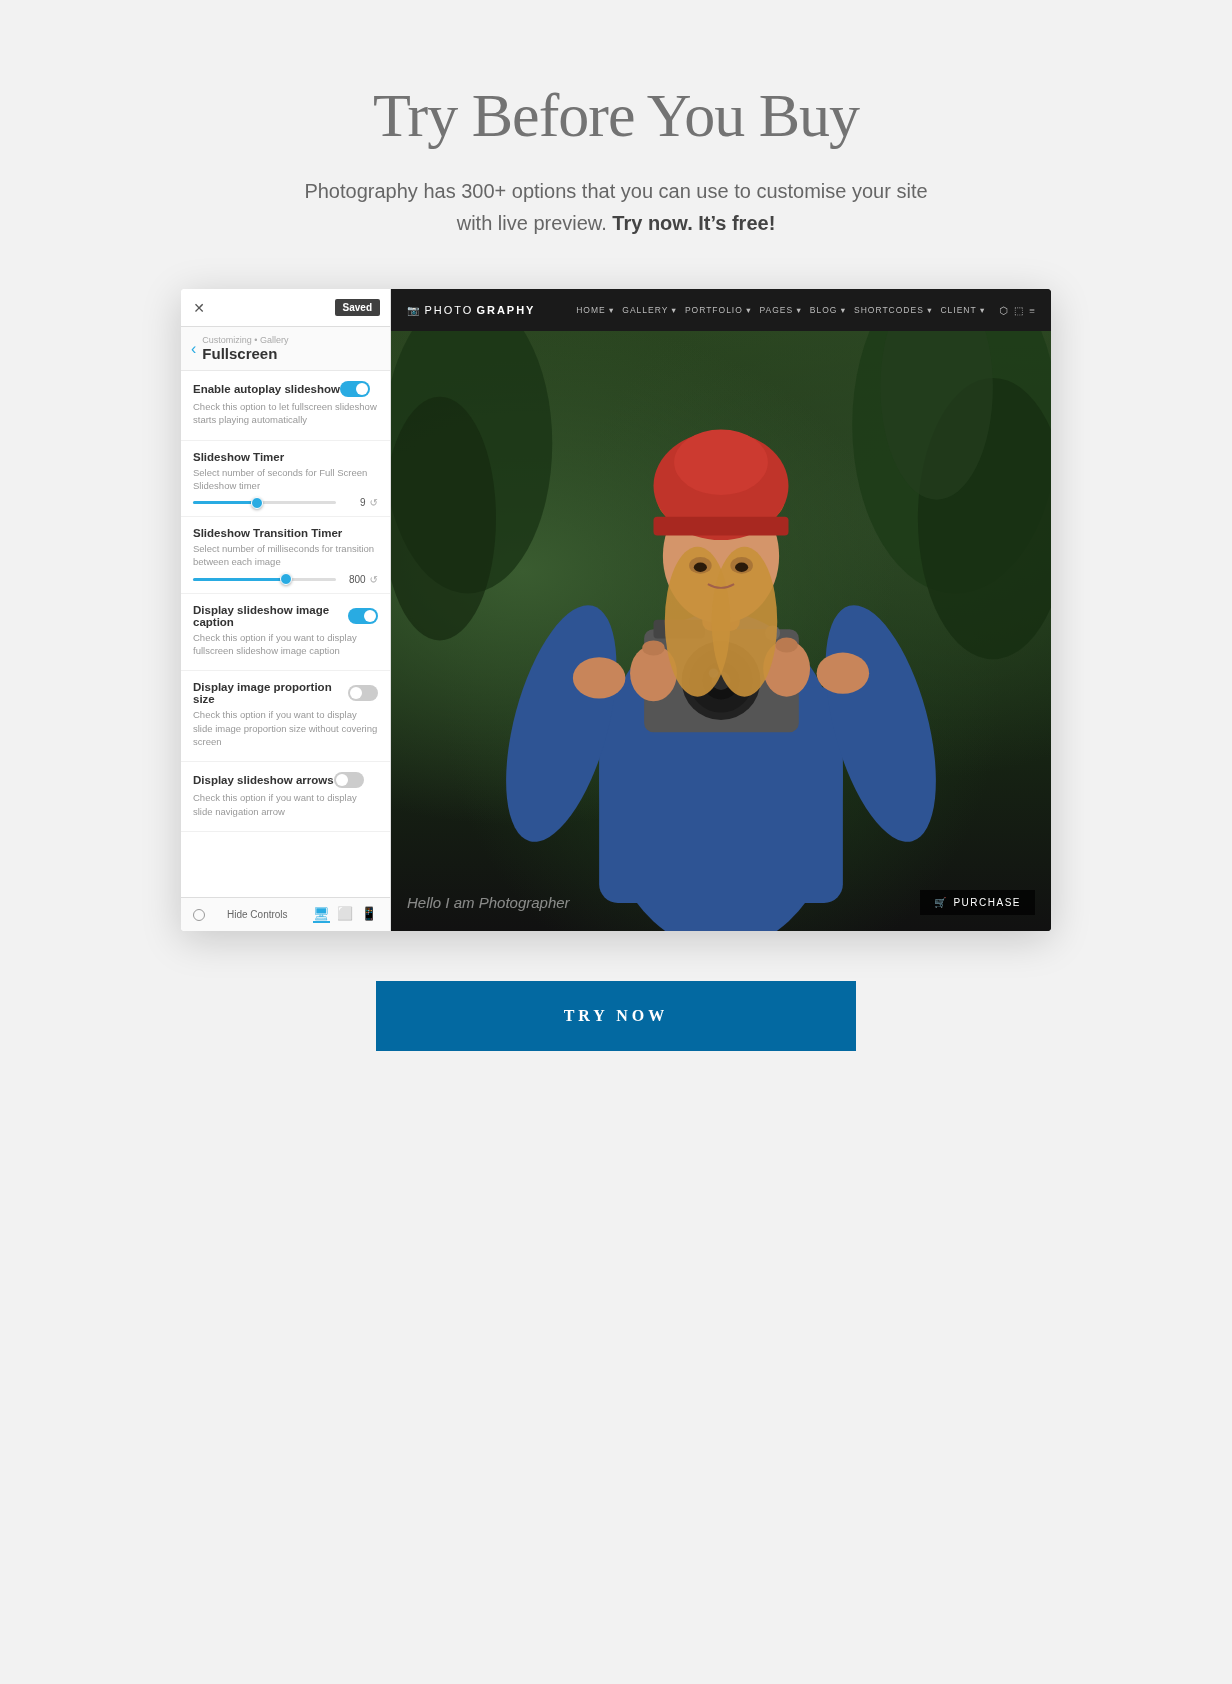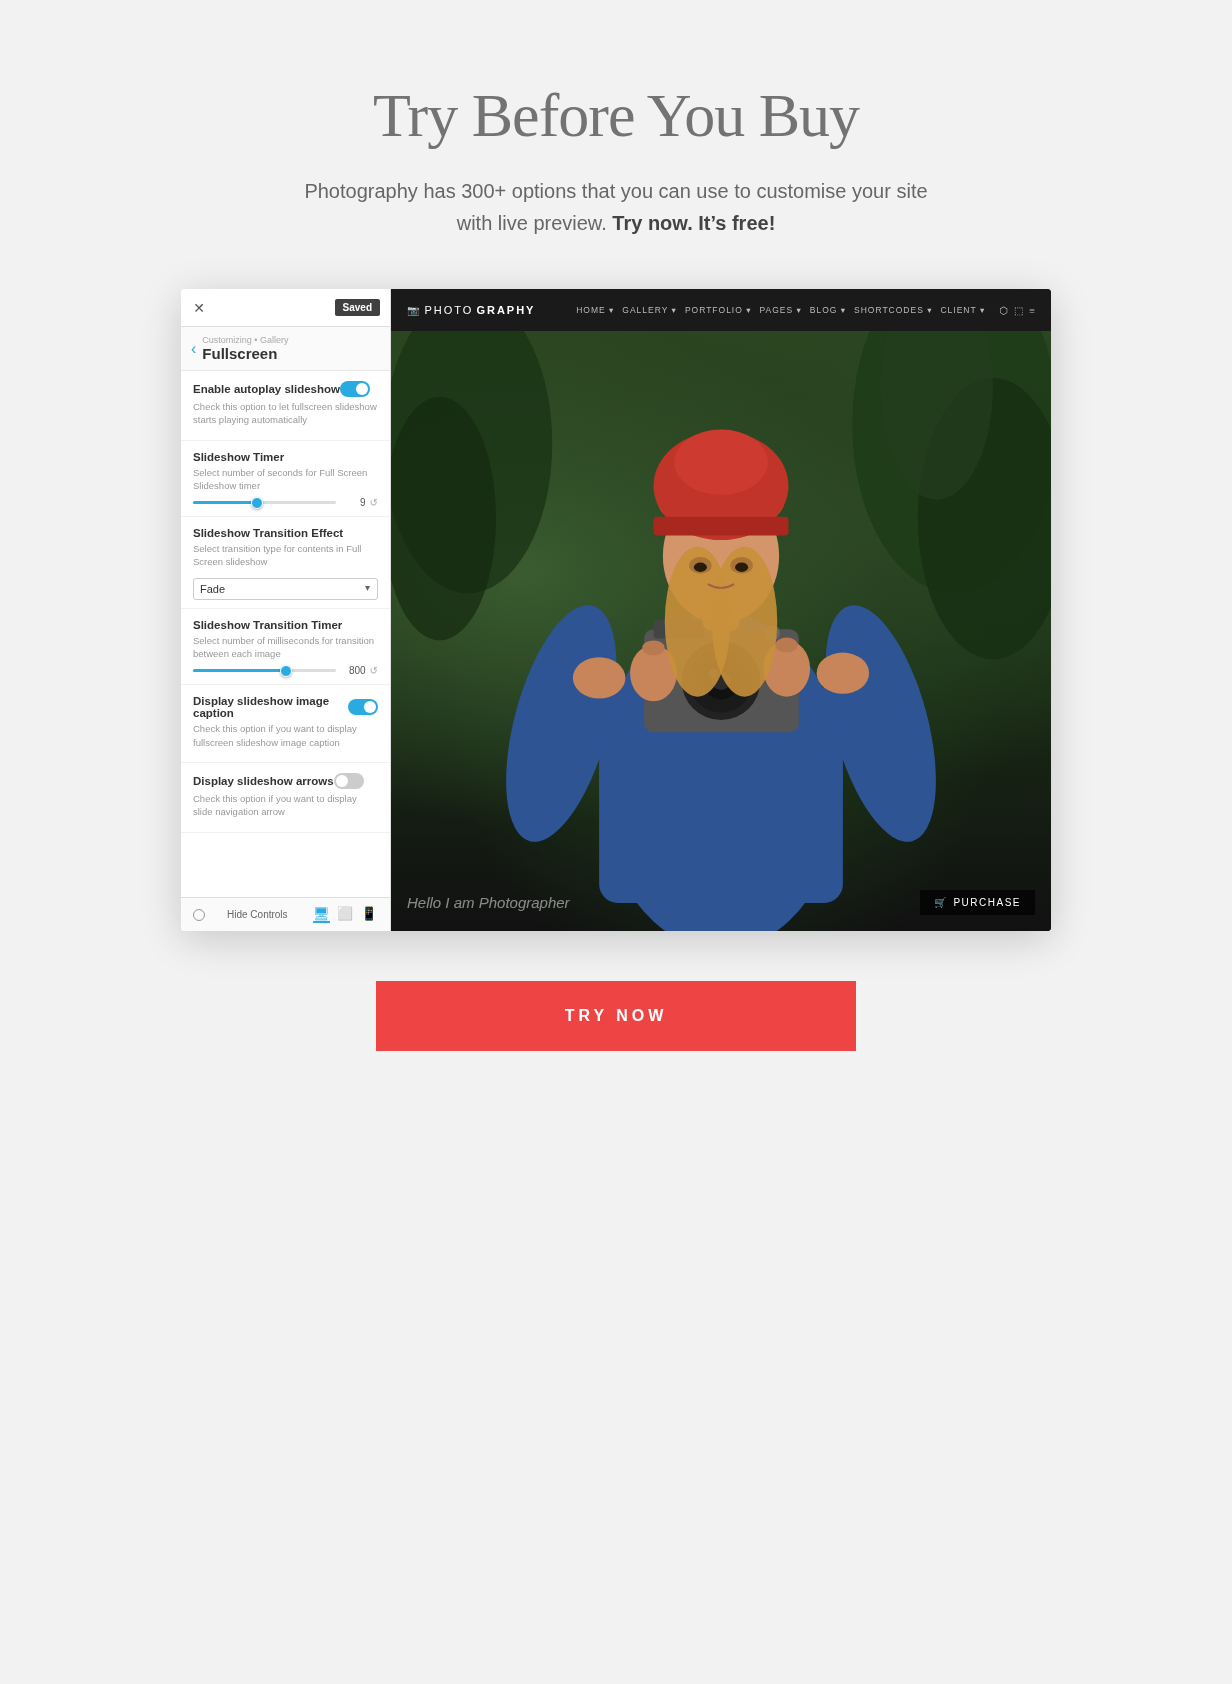--- a/index.html
+++ b/index.html
@@ -406,32 +406,32 @@
       left: 16px;
       font-size: 15px;
       color: rgba(255,255,255,0.5);
       font-family: Arial, sans-serif;
       font-style: italic;
     }
 
     
     .try-now-btn {
       margin-top: 50px;
-      background: #ef4444;
+      background: #0369a1;
       color: #fff;
       font-size: 16px;
       letter-spacing: 4px;
       font-weight: bold;
       text-transform: uppercase;
       padding: 26px 4px;
       width: 480px;
       text-align: center;
       cursor: pointer;
       border: none;
-      font-family: Liberation Sans, sans-serif;
+      font-family: Liberation Serif, serif;
     }
   </style>
 </head>
 <body>
 
 <h1 class="main-title">Try Before You Buy</h1>
 
 <p class="subtitle">
   <span>Photography has 300+ options&nbsp;that you can use to customise your site with live preview.</span>
   <strong>Try now. It’s free!</strong>
@@ -473,33 +473,20 @@
         <div class="slider-row">
           <div class="slider-track">
             <div class="slider-fill" style="width:45%"></div>
             <div class="slider-thumb" style="left:calc(45% - 6px)"></div>
           </div>
           <span class="slider-value">9</span>
           <span class="slider-refresh">↺</span>
         </div>
       </div>
 
-      <div class="setting-item">
-        <div class="setting-label">
-          <span>Slideshow Transition Effect</span>
-        </div>
-        <div class="setting-desc">Select transition type for contents in Full Screen slideshow</div>
-        <div class="select-wrapper">
-          <select class="setting-select">
-            <option>Fade</option>
-            <option>Slide</option>
-            <option>Zoom</option>
-          </select>
-        </div>
-      </div>
 
       <div class="setting-item">
         <div class="setting-label">
           <span>Slideshow Transition Timer</span>
         </div>
         <div class="setting-desc">Select number of milliseconds for transition between each image</div>
         <div class="slider-row">
           <div class="slider-track">
             <div class="slider-fill" style="width:65%"></div>
             <div class="slider-thumb" style="left:calc(65% - 6px)"></div>
@@ -510,20 +497,27 @@
       </div>
 
       <div class="setting-item">
         <div class="setting-label">
           <span>Display slideshow image caption</span>
           <span class="toggle on"></span>
         </div>
         <div class="setting-desc">Check this option if you want to display fullscreen slideshow image caption</div>
       </div>
 
+      <div class="setting-item">
+        <div class="setting-label">
+          <span>Display image proportion size</span>
+          <span class="toggle off"></span>
+        </div>
+        <div class="setting-desc">Check this option if you want to display slide image proportion size without covering screen</div>
+      </div>
 
       <div class="setting-item">
         <div class="setting-label">
           <span>Display slideshow arrows</span>
           <span class="toggle off"></span>
         </div>
         <div class="setting-desc">Check this option if you want to display slide navigation arrow</div>
       </div>
 
     </div>

